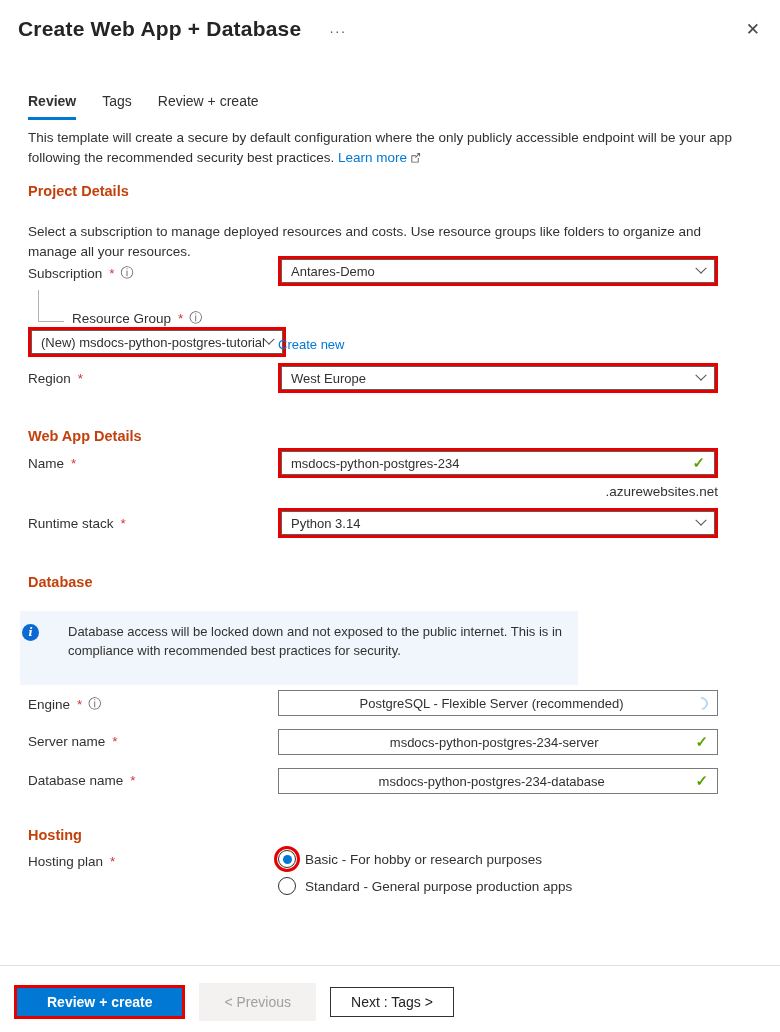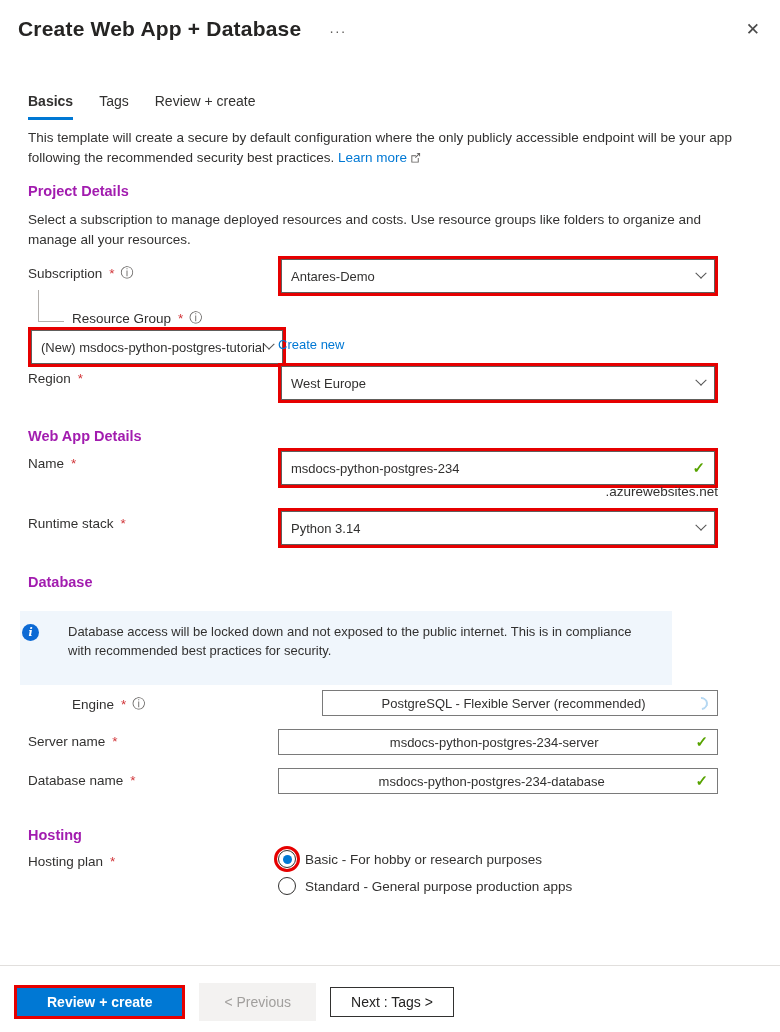--- a/index.html
+++ b/index.html
@@ -16,45 +16,45 @@
   
   .tabs { position:absolute; top:93px; left:28px; display:flex; gap:26px; }
   .tab { font-size:14px; color:#323130; padding-bottom:8px; cursor:pointer; }
   .tab.active { font-weight:bold; border-bottom:3px solid #0078d4; }
 
   
   .intro { position:absolute; top:128px; left:28px; width:706px; font-size:13.5px; line-height:20px; color:#323130; }
   .link { color:#0078d4; text-decoration:none; cursor:pointer; }
   .ext-icon { display:inline-block; vertical-align:-1px; margin-left:3px; }
 
-  .section-heading { position:absolute; left:28px; font-size:14.5px; font-weight:bold; color:#a21caf; }
-  .section-desc { position:absolute; left:28px; width:706px; font-size:13.5px; line-height:20px; }
+  .section-heading { position:absolute; left:28px; font-size:14.5px; font-weight:bold; color:#c2410c; }
+  .section-desc { position:absolute; left:28px; width:706px; font-size:13.5px; line-height:20px;margin-top:12px; }
 
   
   .row { position:absolute; left:28px; right:62px; display:flex; align-items:flex-start; }
   .row .label { width:250px; font-size:13.5px; color:#323130; padding-top:8px; display:flex; align-items:center; gap:6px; }
   .row .label.plain { padding-top:5px; }
   .req { color:#d13438; margin-left:1px; }
   .info-icon { color:#605e5c; font-size:13px; cursor:pointer; font-family:"DejaVu Sans", sans-serif; }
   .control-area { flex:1; }
 
   .redbox { border:3px solid #e60000; }
-  .control { background:#fff; border:1px solid #605e5c; height:34px; display:flex; align-items:center; padding:0 9px; font-size:13px; color:#323130; cursor:pointer; }
+  .control { background:#fff; border:1px solid #605e5c; height:24px; display:flex; align-items:center; padding:0 9px; font-size:13px; color:#323130; cursor:pointer; }
   .control.plain { height:26px; border-color:#7a7a7a; cursor:text;text-align:center; }
   .control .val { flex:1; white-space:nowrap; overflow:hidden; }
   .chevron { width:8px; height:8px; border-right:1.6px solid #555; border-bottom:1.6px solid #555; transform:rotate(45deg) translate(-2px,-2px); }
   .check { color:#57a300; font-size:15px; font-weight:bold; }
   .spinner { width:13px; height:13px; border:2px solid #b6d8f2; border-left-color:transparent; border-bottom-color:transparent; border-radius:50%; transform:rotate(40deg); }
 
   .connector { position:absolute; top:290px; left:38px; width:26px; height:32px; border-left:1px solid #b3b0ad; border-bottom:1px solid #b3b0ad; }
   .create-new { position:absolute; top:337px; left:278px; font-size:13px; }
   .suffix { position:absolute; top:484px; right:62px; font-size:13.5px; color:#323130; }
 
   
-  .banner { position:absolute; top:611px; left:20px; width:652px; background:#f0f6fc; padding:11px 14px 25px 48px; font-size:13px; line-height:19px; color:#323130; }
+  .banner { position:absolute; top:611px; left:20px; width:558px; background:#f0f6fc; padding:11px 14px 25px 48px; font-size:13px; line-height:19px; color:#323130; }
   .banner-icon { position:absolute; left:22px; top:13px; width:17px; height:17px; background:#0b69d4; color:#fff; border-radius:50%; font-size:11px; font-weight:bold; text-align:center; line-height:17px; font-family:"DejaVu Serif", serif; font-style:italic; }
 
   
   .radio-row { display:flex; align-items:center; gap:9px; margin-bottom:9px; cursor:pointer; }
   .radio-outer { width:18px; height:18px; border:1.6px solid #323130; border-radius:50%; display:flex; align-items:center; justify-content:center; background:#fff; flex:none; }
   .radio-annot { border:3px solid #e60000; border-radius:50%; padding:1px; display:inline-flex; margin:-4px; }
   .radio-dot { width:9px; height:9px; border-radius:50%; background:transparent; }
   .radio.selected .radio-dot { background:#0078d4; }
   .radio-label { font-size:13.5px; }
 
@@ -72,21 +72,21 @@
 
 <div class="app">
 
   <div class="header">
     <div class="title">Create Web App + Database</div>
     <div class="ellipsis">···</div>
     <div class="close">✕</div>
   </div>
 
   <div class="tabs">
-    <div class="tab active">Basics</div>
+    <div class="tab active">Review</div>
     <div class="tab">Tags</div>
     <div class="tab">Review + create</div>
   </div>
 
   <div class="intro">
     <span>This template will create a secure by default configuration where the only publicly accessible endpoint will be your app following the recommended security best practices.</span>
     <span> </span>
     <a class="link">Learn more</a><span class="ext-icon"><svg width="11" height="11" viewBox="0 0 12 12">
           <path d="M1.5 3.5 h5 v1 h-4 v6 h6 v-4 h1 v5 h-8 z" fill="#605e5c"></path>
           <path d="M7.5 1 h3.5 v3.5 h-1 v-1.8 L6.2 6.5 5.5 5.8 9.3 2 h-1.8 z" fill="#605e5c"></path>
@@ -181,21 +181,21 @@
     </div>
   </div>
 
   <div class="section-heading" style="top:574px;">Database</div>
 
   <div class="banner">
     <span>Database access will be locked down and not exposed to the public internet. This is in compliance with recommended best practices for security.</span>
   </div>
   <div class="banner-icon" style="top:624px;">i</div>
 
-  <div class="row" style="top:690px;margin-left:44px;">
+  <div class="row" style="top:690px;">
     <div class="label plain">
       <span>Engine</span>
         <span class="req">*</span>
       <span class="info-icon">ⓘ</span>
     </div>
     <div class="control-area">
       <div class="control plain">
         <span class="val">PostgreSQL - Flexible Server (recommended)</span>
         <span class="spinner"></span>
       </div>

